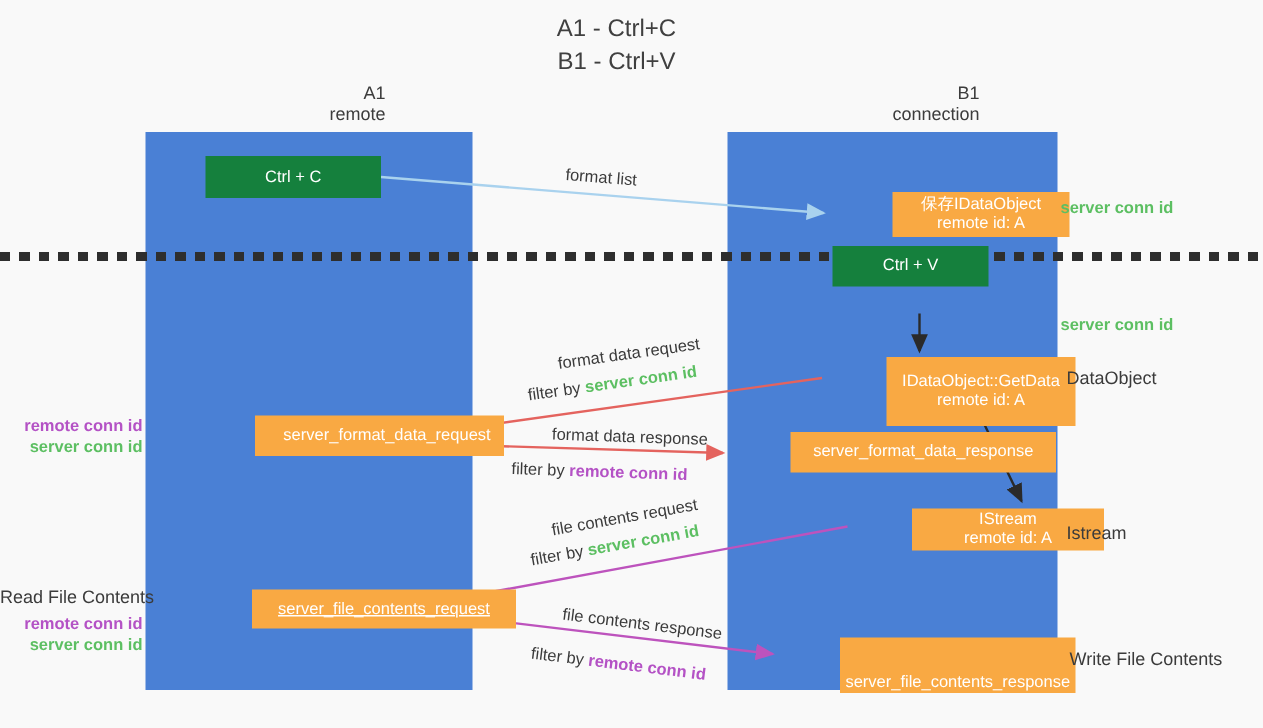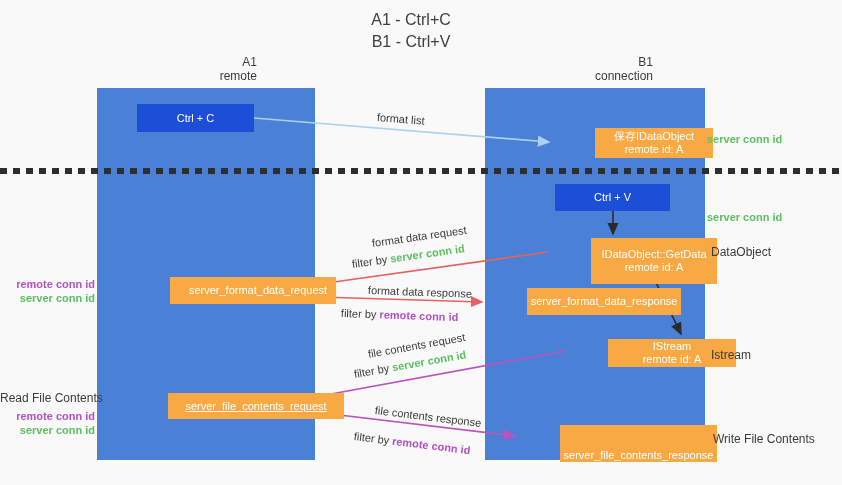--- a/index.html
+++ b/index.html
@@ -10,21 +10,21 @@
          line-height:22px;color:#404040;}
   .col-header{position:absolute;text-align:right;font-size:12px;line-height:14px;color:#3c3c3c;}
   .col{position:absolute;top:88px;height:372px;background:#4a80d5;z-index:1;}
   .dotted-line{position:absolute;left:0;top:168px;width:842px;height:6px;z-index:2;
     background:repeating-linear-gradient(90deg,#2e2e2e 0 7px,transparent 7px 13px);}
 
   svg.arrows{position:absolute;left:0;top:0;z-index:3;pointer-events:none;}
 
   .box{position:absolute;z-index:4;display:flex;flex-direction:column;align-items:center;
        justify-content:center;color:#fff;font-size:11px;line-height:13px;text-align:center;}
-  .green-box{background:#1d4ed8;text-align:right;}
+  .green-box{background:#15803d;text-align:right;}
   .orange-box{background:#f9a943;margin-left:40px;}
 
   .lbl{position:absolute;z-index:4;font-size:11px;color:#3b3b3b;white-space:nowrap;}
   .rot{transform-origin:0 50%;}
   .green-text{color:#5cbf62;font-weight:bold;}
   .purple-text{color:#b452c5;font-weight:bold;}
   .right-align{text-align:right;}
   .lbl12{font-size:12px;}
 </style>
 </head>
@@ -77,34 +77,34 @@
 
   <div class="box green-box" style="left:137px;top:104px;width:117px;height:28px;">
     <span>Ctrl + C</span>
   </div>
 
   <div class="box orange-box" style="left:555px;top:128px;width:118px;height:30px;">
     <span>保存IDataObject</span>
     <span>remote id: A</span>
   </div>
 
-  <div class="box green-box" style="left:555px;top:184px;width:115px;height:27px;">
+  <div class="box green-box" style="left:555px;top:164px;width:104px;height:27px;">
     <span>Ctrl + V</span>
   </div>
 
   <div class="box orange-box" style="left:551px;top:238px;width:126px;height:46px;">
     <span>IDataObject::GetData</span>
     <span>remote id: A</span>
   </div>
 
   <div class="box orange-box" style="left:130px;top:277px;width:156px;height:27px;padding-left:10px;">
     <span>server_format_data_request</span>
   </div>
 
-  <div class="box orange-box" style="left:487px;top:288px;width:154px;height:27px;">
+  <div class="box orange-box" style="left:487px;top:288px;width:177px;height:27px;">
     <span>server_format_data_response</span>
   </div>
 
   <div class="box orange-box" style="left:568px;top:339px;width:128px;height:28px;">
     <span>IStream</span>
     <span>remote id: A</span>
   </div>
 
   <div class="box orange-box" style="left:128px;top:393px;width:176px;height:26px;text-decoration:underline;">
     <span>server_file_contents_request</span>

